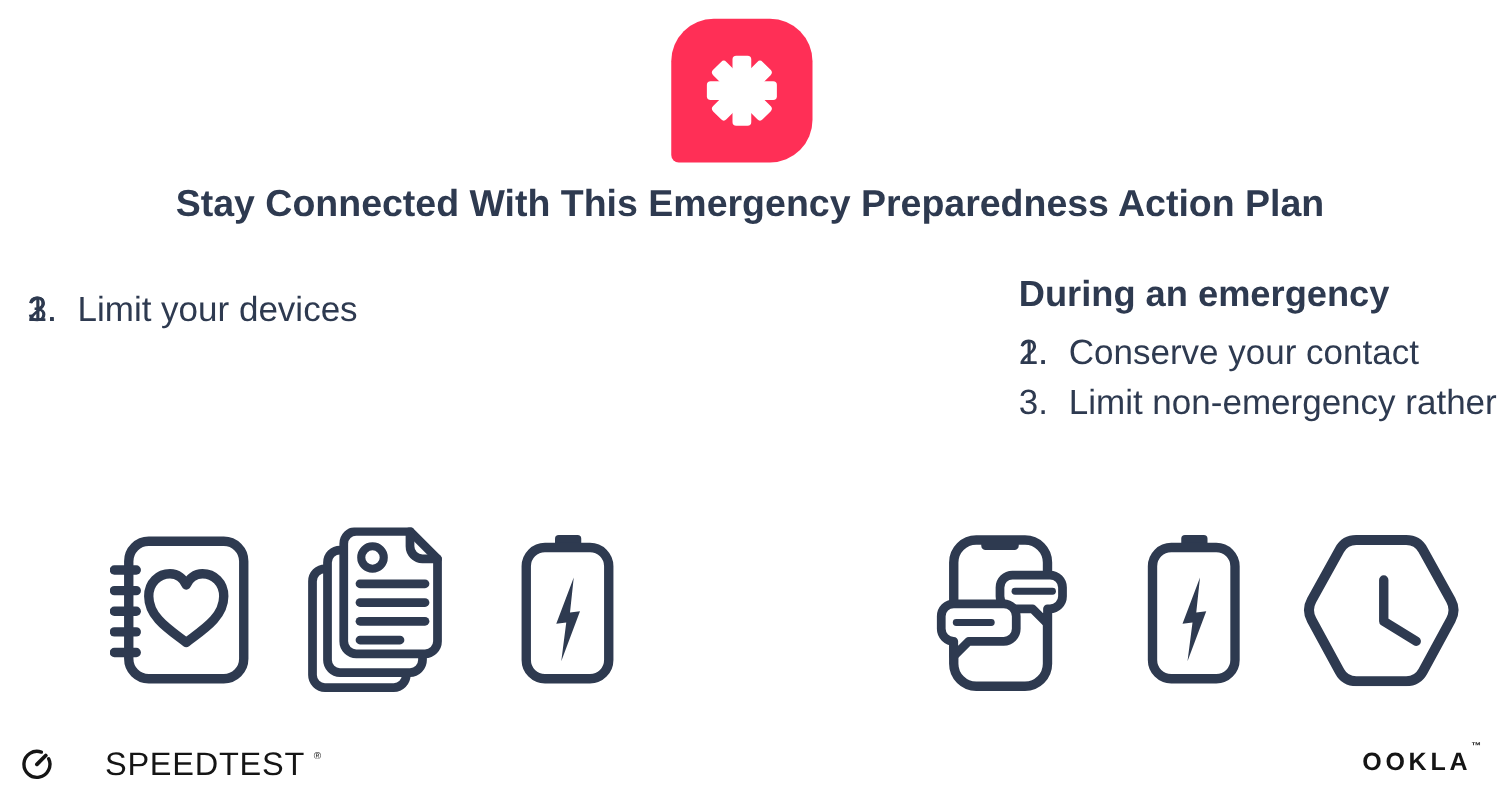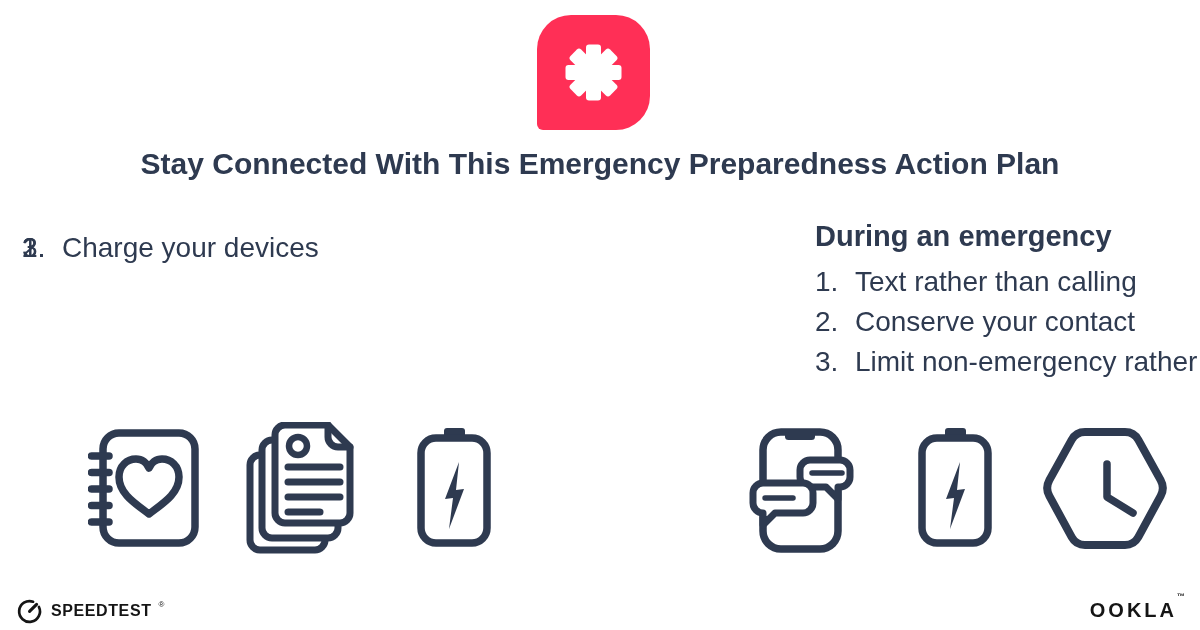--- a/index.html
+++ b/index.html
@@ -35,21 +35,21 @@
   .i-documents{left:236px;top:422px;}
   .i-battery1{left:415px;top:426px;}
   .i-phone{left:748px;top:426px;}
   .i-battery2{left:916px;top:426px;}
   .i-clock{left:1042px;top:428px;}
   
   .footer-left{
     position:absolute;left:16px;top:596px;height:30px;
     display:flex;align-items:center;gap:7px;color:var(--logo,#151515);
   }
-  .st-text{font-size:16px;font-weight:700;letter-spacing:.6px;}
+  .st-text{font-size:26px;font-weight:400;letter-spacing:.6px;margin-left:33px;}
   .tm{font-size:8px;vertical-align:top;line-height:1;position:relative;top:-6px;}
   .footer-right{
     position:absolute;right:12px;top:599px;color:var(--logo,#151515);
     font-size:20px;font-weight:700;letter-spacing:3px;
   }
 </style>
 </head>
 <body>
 
 <div class="canvas">
@@ -70,31 +70,30 @@
   <section class="col col-before">
     <ol>
       <li>
         <span class="num">1.</span>
       </li>
       <li>
         <span class="num">2.</span>
       </li>
       <li>
         <span class="num">3.</span>
-        <span>Charge your devices</span>
+        <span>Limit your devices</span>
       </li>
     </ol>
   </section>
 
   <section class="col col-during">
     <h2>During an emergency</h2>
     <ol>
       <li>
         <span class="num">1.</span>
-        <span>Text rather than calling</span>
       </li>
       <li>
         <span class="num">2.</span>
         <span>Conserve your contact</span>
       </li>
       <li>
         <span class="num">3.</span>
         <span>Limit non-emergency rather</span>
       </li>
     </ol>

